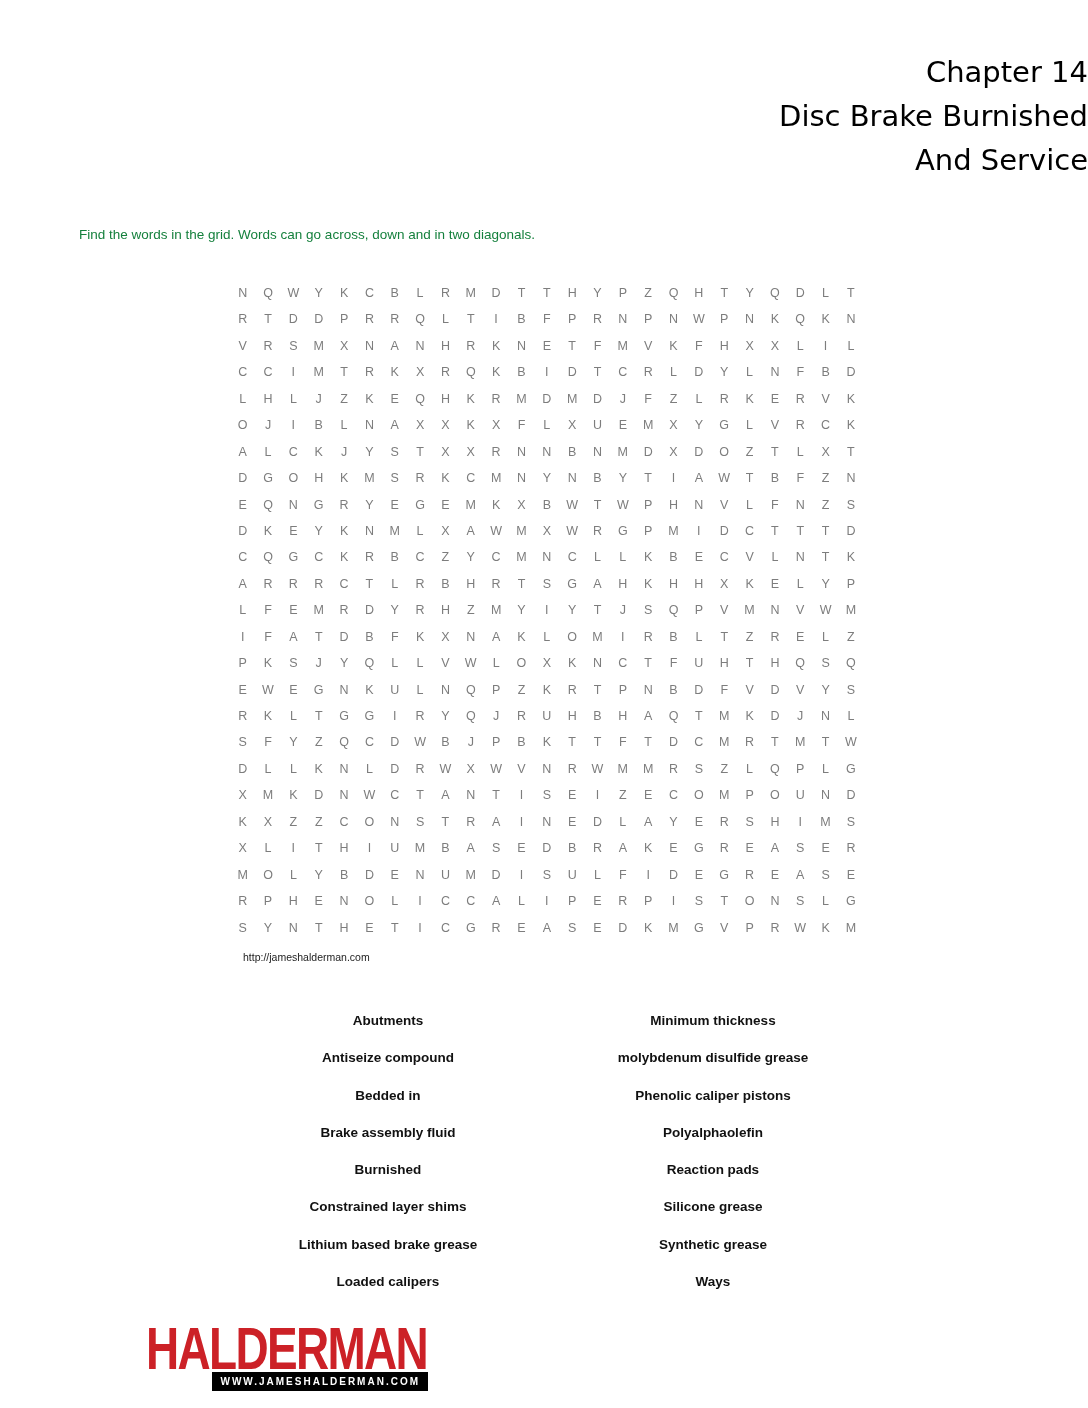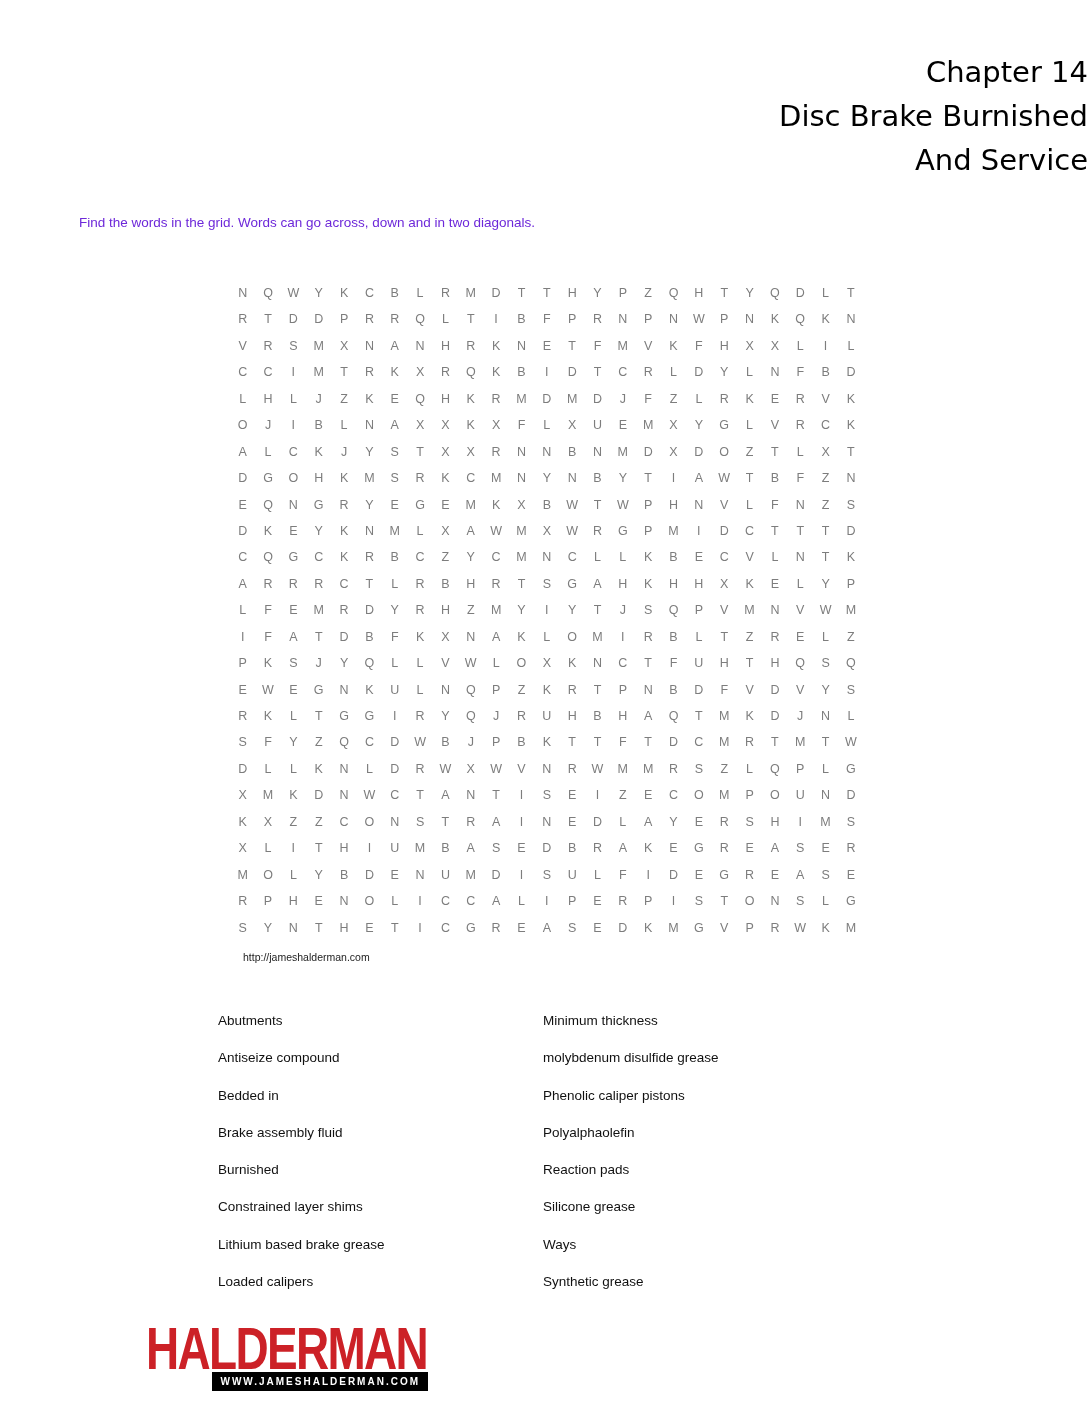--- a/index.html
+++ b/index.html
@@ -10,42 +10,42 @@
   }
 
   .title-block {
     position:absolute; top:50px; left:0; width:100%;
     text-align:right;
     font-family:"DejaVu Sans", sans-serif;
     font-size:29px; line-height:44px; color:#000;
   }
 
   .instructions {
-    position:absolute; top:215px; left:79px;
-    font-size:13.5px; color:#6d28d9;
+    position:absolute; top:227px; left:79px;
+    font-size:13.5px; color:#15803d;
     font-family:"Liberation Sans", sans-serif;
   }
 
   .grid {
     position:absolute; top:280px; left:230px;
   }
   .grid-row { display:flex; height:26.45px; }
   .grid-cell {
     width:25.35px; text-align:center; line-height:26.45px;
     font-size:12.5px; color:#7d7d7d;
     font-family:"Liberation Sans", sans-serif;
   }
 
   .source-url {
     position:absolute; top:951px; left:243px;
     font-size:10.5px; color:#222;
   }
 
   .word-col {
-    position:absolute; top:1002px; width:340px; text-align:left;
+    position:absolute; top:1002px; width:340px; text-align:center;font-weight:bold;
   }
   .word-col.left  { left:218px; }
   .word-col.right { left:543px; }
   .word-item {
     height:37.3px; line-height:37.3px;
     font-size:13.5px; color:#111; white-space:nowrap;
   }
 
   .brand {
     position:absolute; left:120px; top:1320px; width:284px; height:74px;margin-left:26px;
@@ -765,20 +765,20 @@
     <div class="word-item">Lithium based brake grease</div>
     <div class="word-item">Loaded calipers</div>
   </div>
 <div class="word-col right">
     <div class="word-item">Minimum thickness</div>
     <div class="word-item">molybdenum disulfide grease</div>
     <div class="word-item">Phenolic caliper pistons</div>
     <div class="word-item">Polyalphaolefin</div>
     <div class="word-item">Reaction pads</div>
     <div class="word-item">Silicone grease</div>
+    <div class="word-item">Synthetic grease</div>
     <div class="word-item">Ways</div>
-    <div class="word-item">Synthetic grease</div>
   </div>
 
 <div class="brand">
   <div class="brand-name" style="color: rgb(204, 33, 39);">HALDERMAN</div>
   <div class="brand-bar">WWW.JAMESHALDERMAN.COM</div>
 </div>
 
 </body></html>

